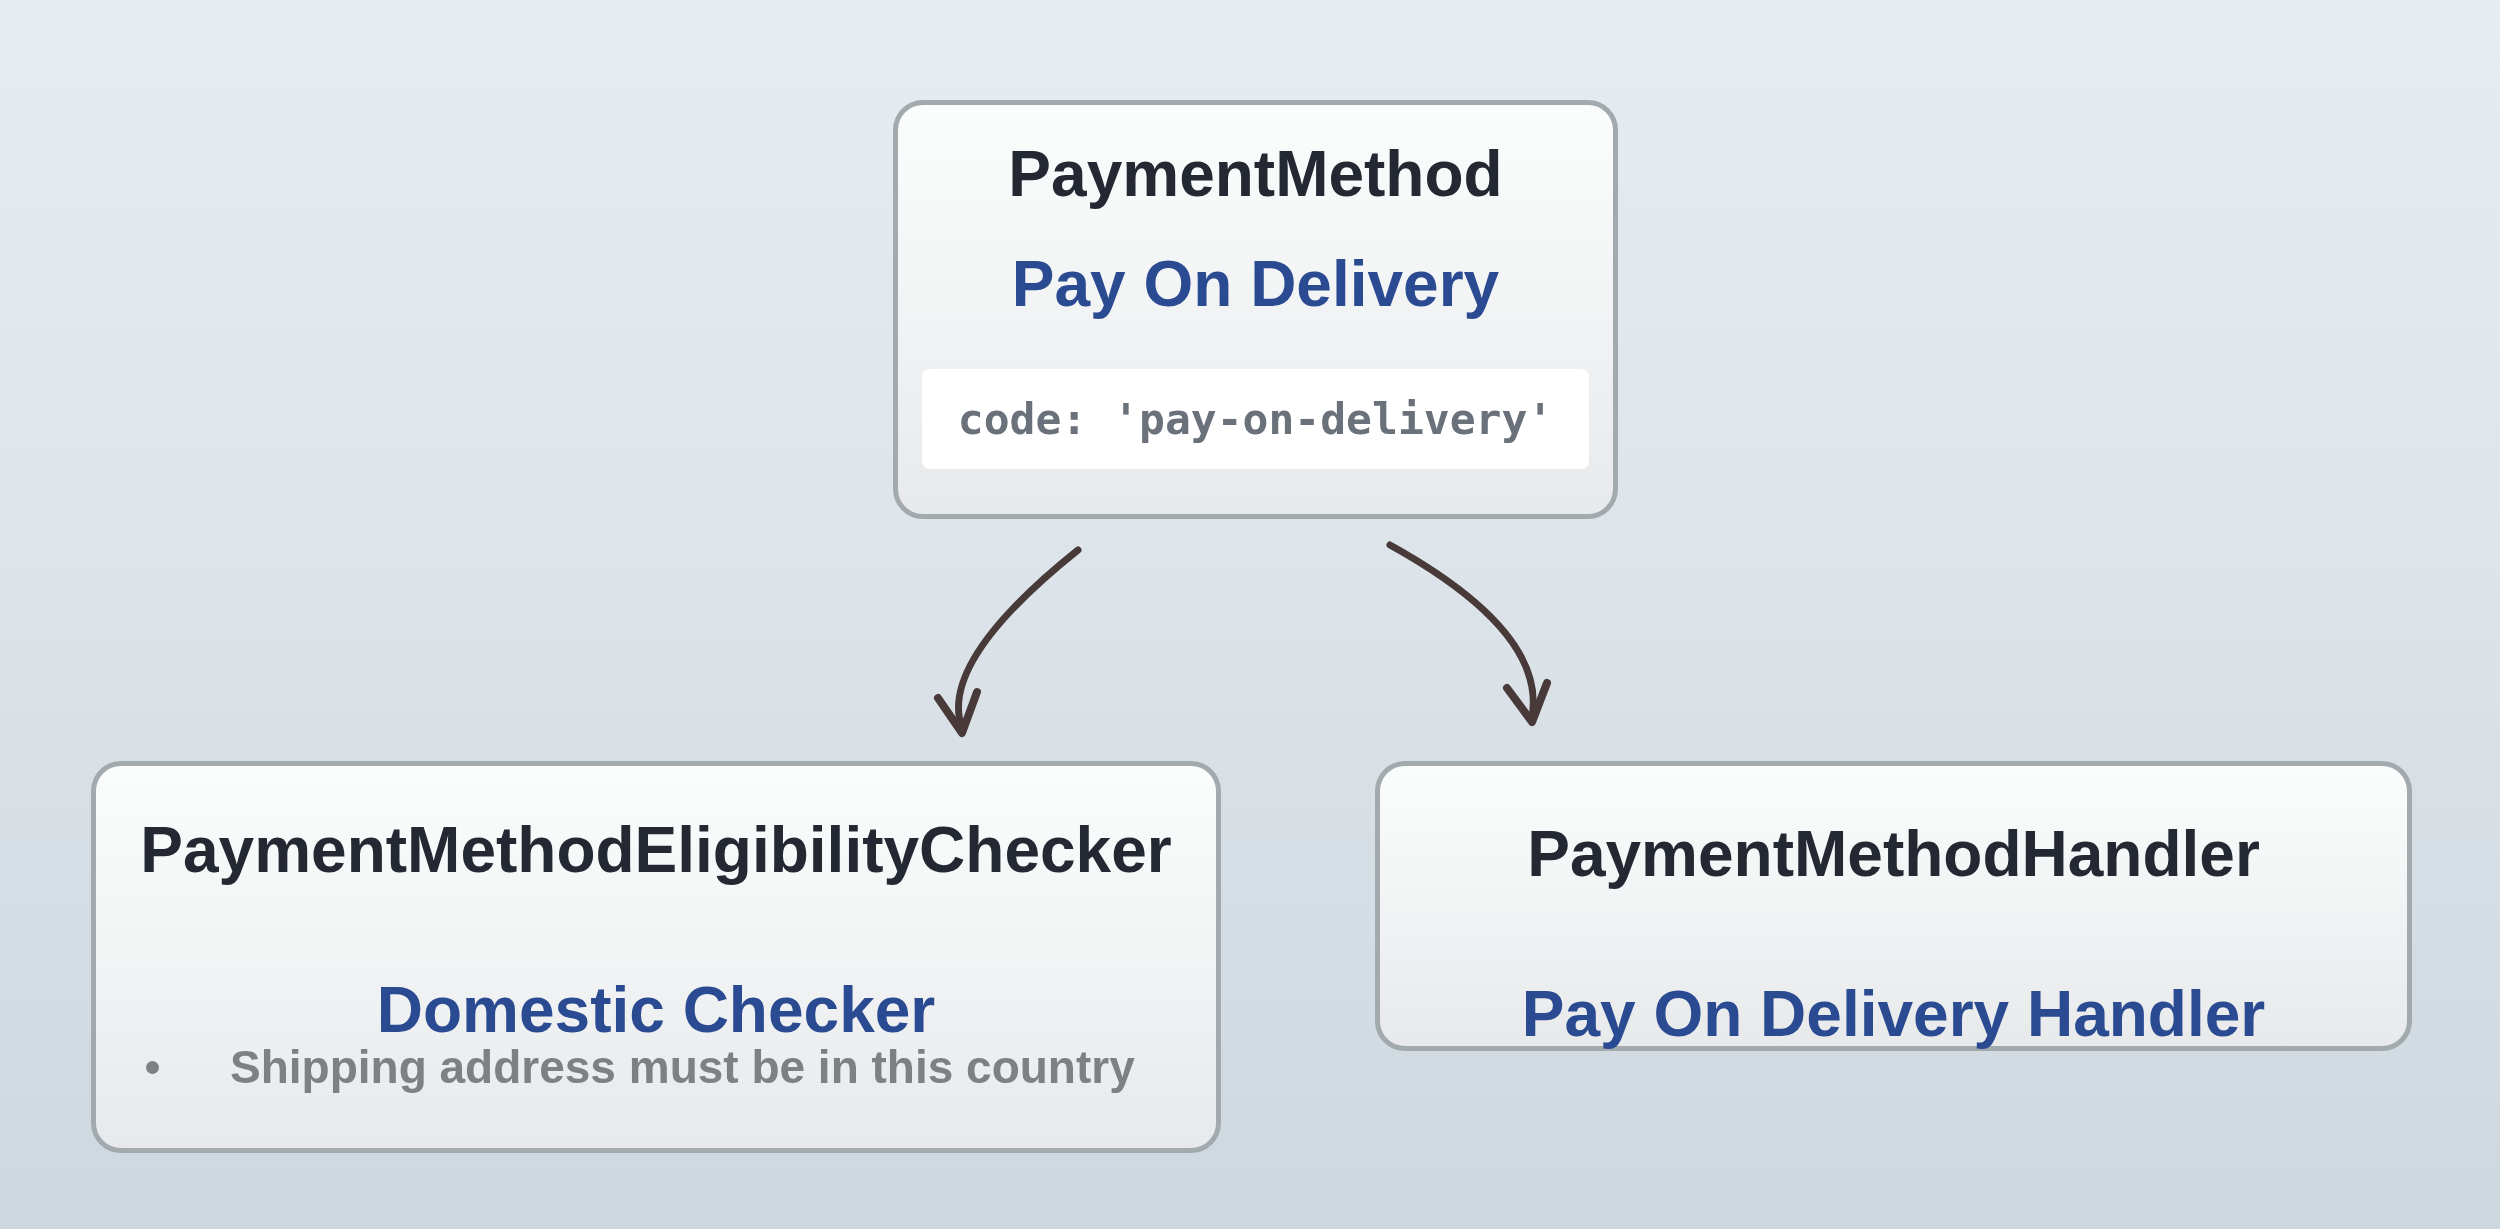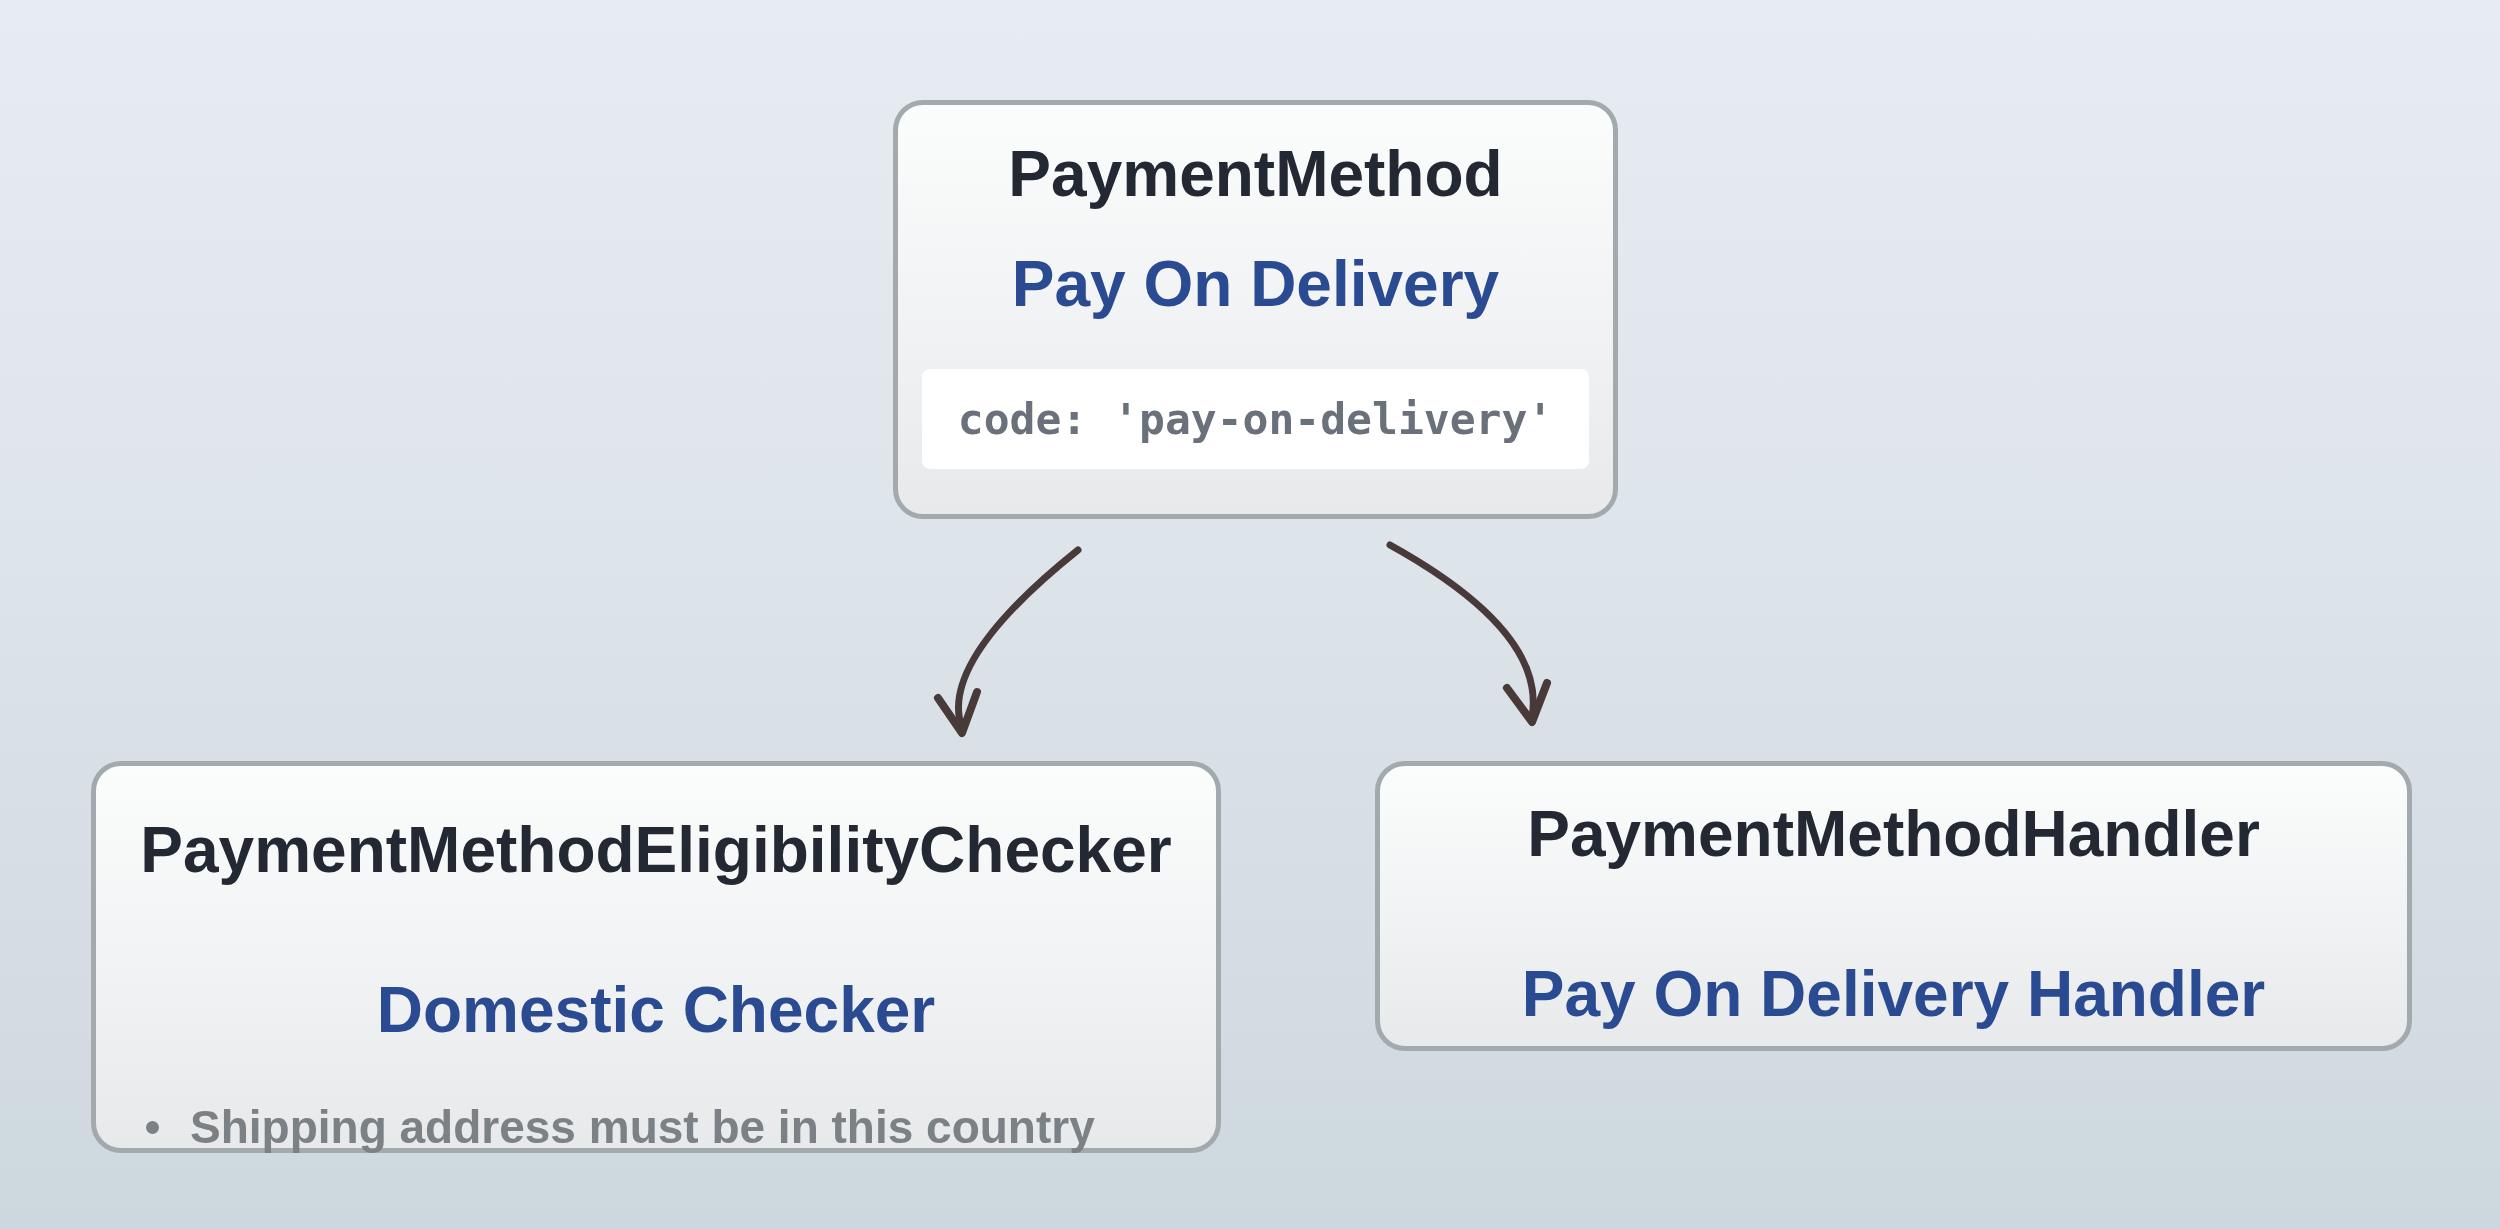--- a/index.html
+++ b/index.html
@@ -32,21 +32,21 @@
     box-sizing: border-box;
     border: 5px solid #a2aaad;
     border-radius: 30px;
     background: linear-gradient(180deg, #fbfcfc 0%, #f1f2f3 55%, #e7e9ea 100%);
     display: flex;
     flex-direction: column;
     align-items: center;
   }
   .node-top   { left: 893px;  top: 100px; width: 725px;  height: 419px; padding-top: 37px; }
   .node-left  { left: 91px;   top: 761px; width: 1130px; height: 392px; padding-top: 52px; }
-  .node-right { left: 1375px; top: 761px; width: 1037px; height: 290px; padding-top: 36px; }
+  .node-right { left: 1375px; top: 761px; width: 1037px; height: 290px; padding-top: 56px; }
 
   .node-title {
     font-size: 64px;
     line-height: 64px;
     font-weight: 700;
     color: #242833;
     white-space: nowrap;
   }
   .node-subtitle {
     font-size: 64px;
@@ -70,24 +70,24 @@
   .code-text {
     font-family: "DejaVu Sans Mono", monospace;
     font-weight: 700;
     font-size: 43px;
     color: #6a717b;
     white-space: pre;
   }
 
   .bullet-row {
     align-self: flex-start;
-    margin-top: 60px;
     margin-left: 50px;
     display: flex;
     align-items: center;
+    gap: 40px;
   }
   .bullet-dot {
     width: 13px;
     height: 13px;
     border-radius: 50%;
     background: #7c8185;
     flex: 0 0 auto;
   }
   .bullet-text {
     margin-left: 31px;

